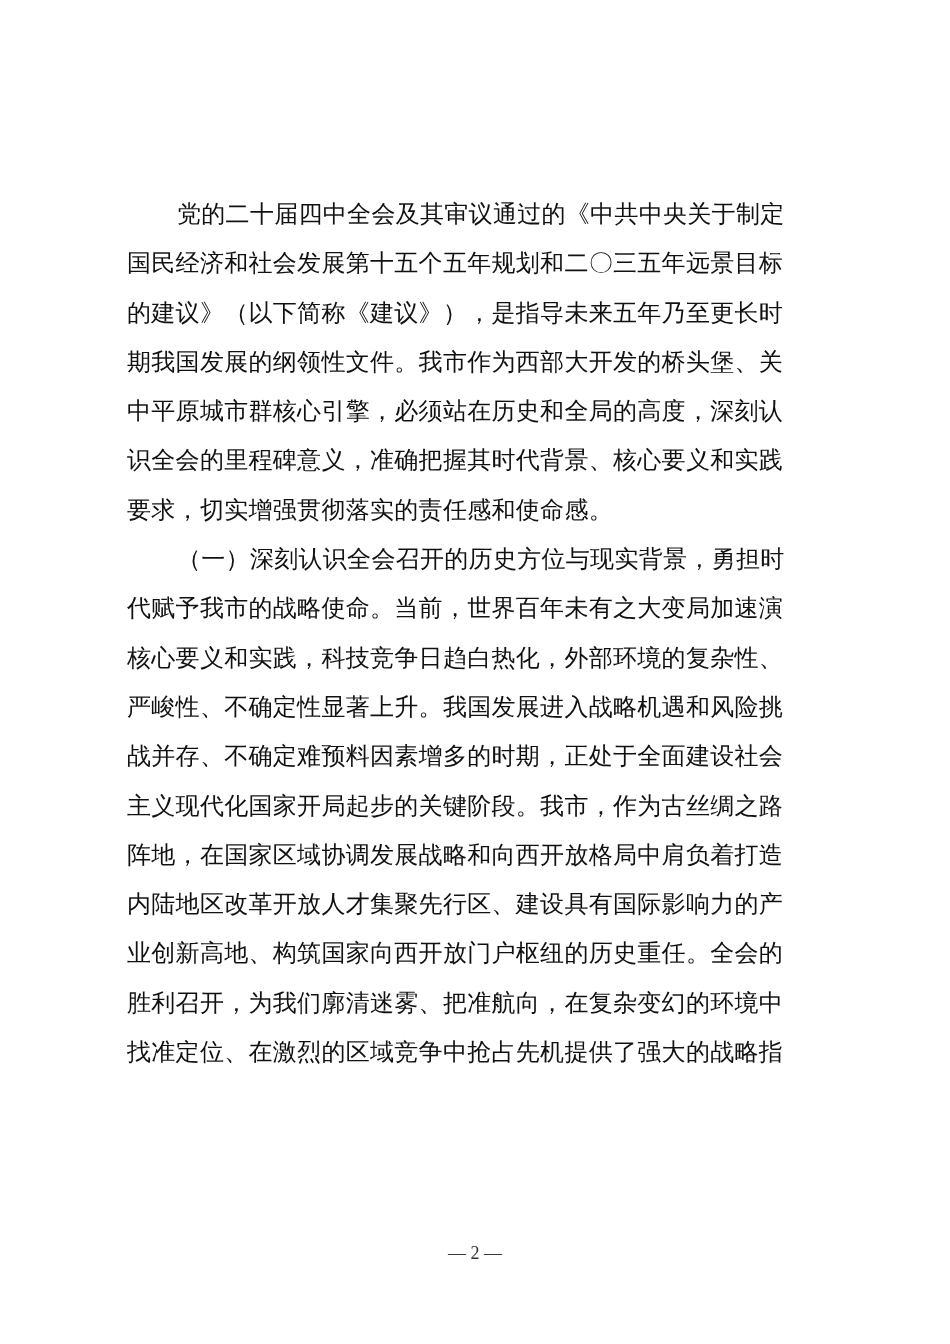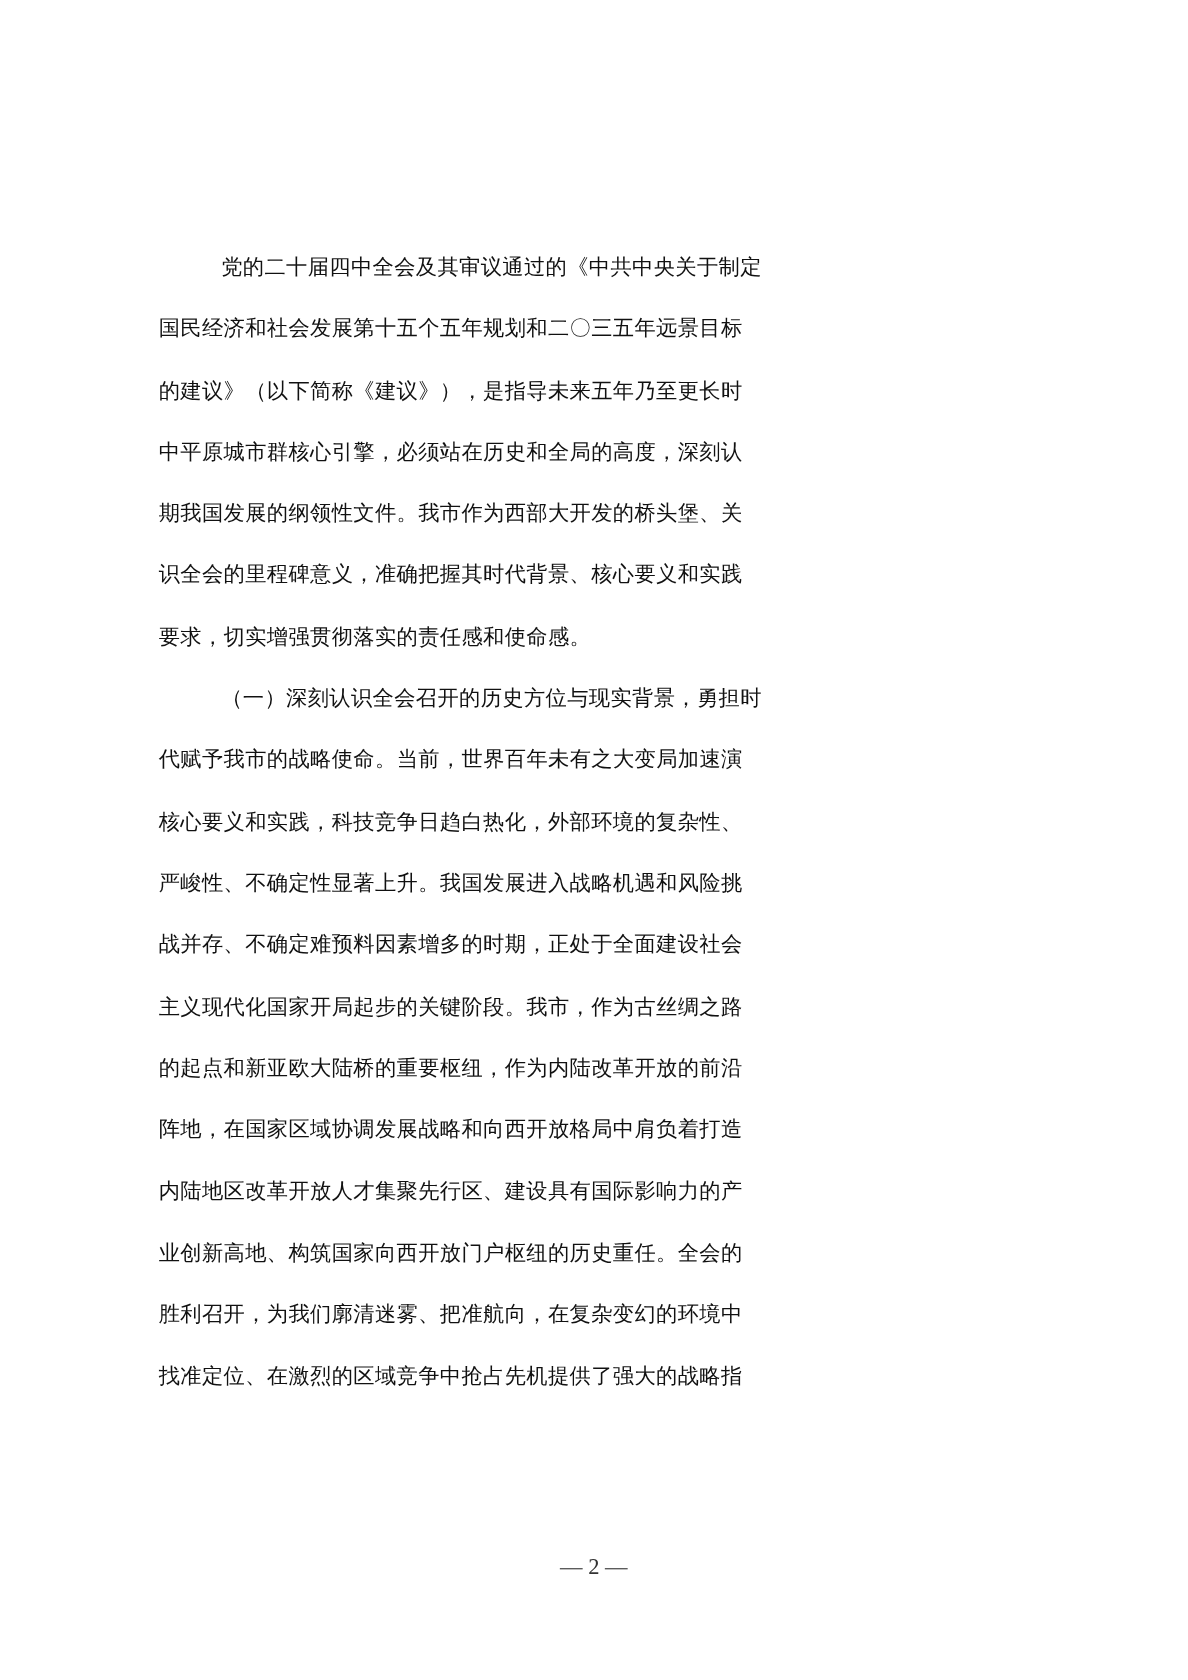--- a/index.html
+++ b/index.html
@@ -25,21 +25,21 @@
   }
   .body-text {
     position: absolute;
     left: 127px;
     top: 190px;
     width: 740px;
   }
   .line {
     height: 49.3px;
     line-height: 49.3px;
-    font-size: 17px;
+    font-size: 24px;
     letter-spacing: 0.3px;
     white-space: nowrap;
   }
   .line.indent {
     padding-left: 50px;
   }
   .bold {
     font-weight: normal;
   }
   .footer {
@@ -63,24 +63,24 @@
       <div class="line indent">
         <span>党的二十届四中全会及其审议通过的《中共中央关于制定</span>
       </div>
       <div class="line">
         <span>国民经济和社会发展第十五个五年规划和二〇三五年远景目标</span>
       </div>
       <div class="line">
         <span>的建议》（以下简称《建议》），是指导未来五年乃至更长时</span>
       </div>
       <div class="line">
-        <span>中平原城市群核心引擎，必须站在历史和全局的高度，深刻认</span>
+        <span>期我国发展的纲领性文件。我市作为西部大开发的桥头堡、关</span>
       </div>
       <div class="line">
-        <span>期我国发展的纲领性文件。我市作为西部大开发的桥头堡、关</span>
+        <span>中平原城市群核心引擎，必须站在历史和全局的高度，深刻认</span>
       </div>
       <div class="line">
         <span>识全会的里程碑意义，准确把握其时代背景、核心要义和实践</span>
       </div>
       <div class="line">
         <span>要求，切实增强贯彻落实的责任感和使命感。</span>
       </div>
     </div>
 
     <div class="paragraph">
@@ -96,23 +96,20 @@
       <div class="line">
         <span>严峻性、不确定性显著上升。我国发展进入战略机遇和风险挑</span>
       </div>
       <div class="line">
         <span>战并存、不确定难预料因素增多的时期，正处于全面建设社会</span>
       </div>
       <div class="line">
         <span>主义现代化国家开局起步的关键阶段。我市，作为古丝绸之路</span>
       </div>
       <div class="line">
-        <span>的起点和新亚欧大陆桥的重要枢纽，作为内陆改革开放的前沿</span>
-      </div>
-      <div class="line">
         <span>阵地，在国家区域协调发展战略和向西开放格局中肩负着打造</span>
       </div>
       <div class="line">
         <span>内陆地区改革开放人才集聚先行区、建设具有国际影响力的产</span>
       </div>
       <div class="line">
         <span>业创新高地、构筑国家向西开放门户枢纽的历史重任。全会的</span>
       </div>
       <div class="line">
         <span>胜利召开，为我们廓清迷雾、把准航向，在复杂变幻的环境中</span>

